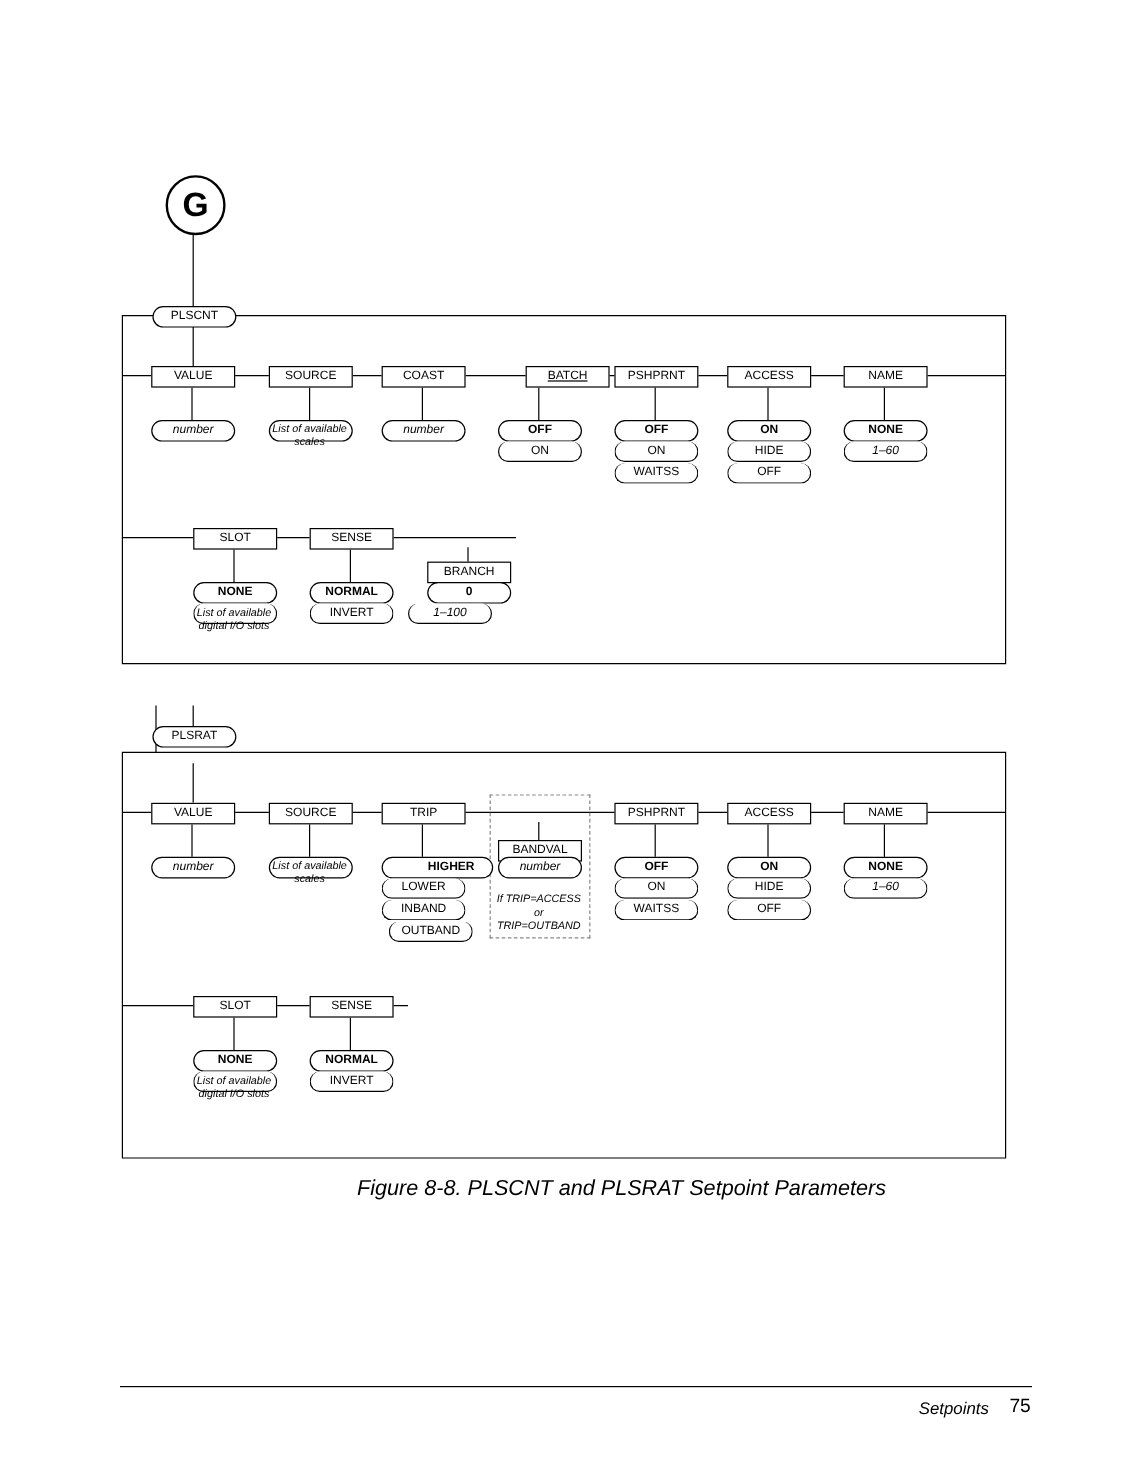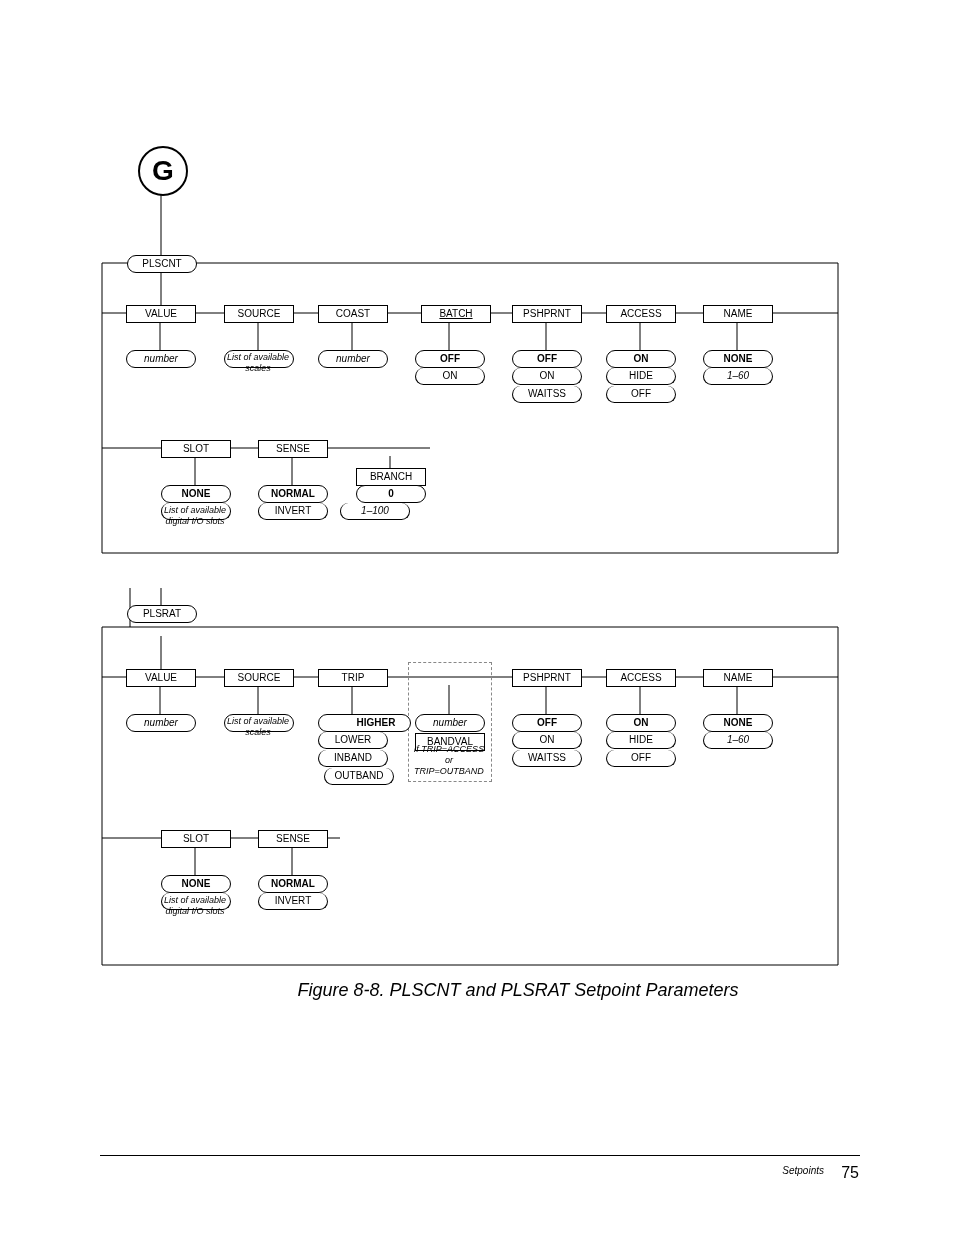--- a/index.html
+++ b/index.html
@@ -52,21 +52,21 @@
     width: 100%;
     padding-left: 41px;
   }
   .footer-line {
     position: absolute;
     border-top: 1px solid #000;
   }
   .footer-section {
     position: absolute;
     font-style: italic;
-    font-size: 10px;
+    font-size: 14px;
   }
   .footer-page {
     position: absolute;
     font-size: 16px;
   }
   svg.connectors {
     position: absolute;
     left: 0;
     top: 0;
   }
@@ -142,21 +142,21 @@
 
   <div class="start-node" style="left:138px; top:146px;">
     <span>G</span>
   </div>
 
   <div class="box pill" style="left:127px; top:255px; width:68px; height:16px;">PLSCNT</div>
 
   <div class="box" style="left:126px; top:305px; width:68px; height:16px;">VALUE</div>
   <div class="box" style="left:224px; top:305px; width:68px; height:16px;">SOURCE</div>
   <div class="box" style="left:318px; top:305px; width:68px; height:16px;">COAST</div>
-  <div class="box" style="left:421px; top:305px; width:68px; height:16px;text-decoration:underline;">BATCH</div>
+  <div class="box" style="left:438px; top:305px; width:68px; height:16px;text-decoration:underline;">BATCH</div>
   <div class="box" style="left:512px; top:305px; width:68px; height:16px;">PSHPRNT</div>
   <div class="box" style="left:606px; top:305px; width:68px; height:16px;">ACCESS</div>
   <div class="box" style="left:703px; top:305px; width:68px; height:16px;">NAME</div>
 
   <div class="box pill italic" style="left:126px; top:350px; width:68px; height:16px;">number</div>
 
   <div class="box pill" style="left:224px; top:350px; width:68px; height:16px;"></div>
   <div class="note" style="left:217px; top:352px;">List of available scales</div>
 
   <div class="box pill italic" style="left:318px; top:350px; width:68px; height:16px;">number</div>
@@ -189,21 +189,21 @@
   <div class="box pill bold" style="left:356px; top:485px; width:68px; height:16px;">0</div>
   <div class="box pill italic" style="left:340px; top:503px; width:68px; height:16px; border-top:none;">1–100</div>
 
   <div class="box pill" style="left:127px; top:605px; width:68px; height:16px;">PLSRAT</div>
 
   <div class="dashed-box" style="left:408px; top:662px; width:82px; height:118px;"></div>
 
   <div class="box" style="left:126px; top:669px; width:68px; height:16px;">VALUE</div>
   <div class="box" style="left:224px; top:669px; width:68px; height:16px;">SOURCE</div>
   <div class="box" style="left:318px; top:669px; width:68px; height:16px;">TRIP</div>
-  <div class="box" style="left:415px; top:700px; width:68px; height:16px;margin-top:33px;">BANDVAL</div>
+  <div class="box" style="left:415px; top:700px; width:68px; height:16px;">BANDVAL</div>
   <div class="box" style="left:512px; top:669px; width:68px; height:16px;">PSHPRNT</div>
   <div class="box" style="left:606px; top:669px; width:68px; height:16px;">ACCESS</div>
   <div class="box" style="left:703px; top:669px; width:68px; height:16px;">NAME</div>
 
   <div class="box pill italic" style="left:126px; top:714px; width:68px; height:16px;">number</div>
 
   <div class="box pill" style="left:224px; top:714px; width:68px; height:16px;"></div>
   <div class="note" style="left:217px; top:716px;">List of available scales</div>
 
   <div class="box pill bold" style="left:318px; top:714px; width:68px; height:16px;padding-left:23px;">HIGHER</div>

